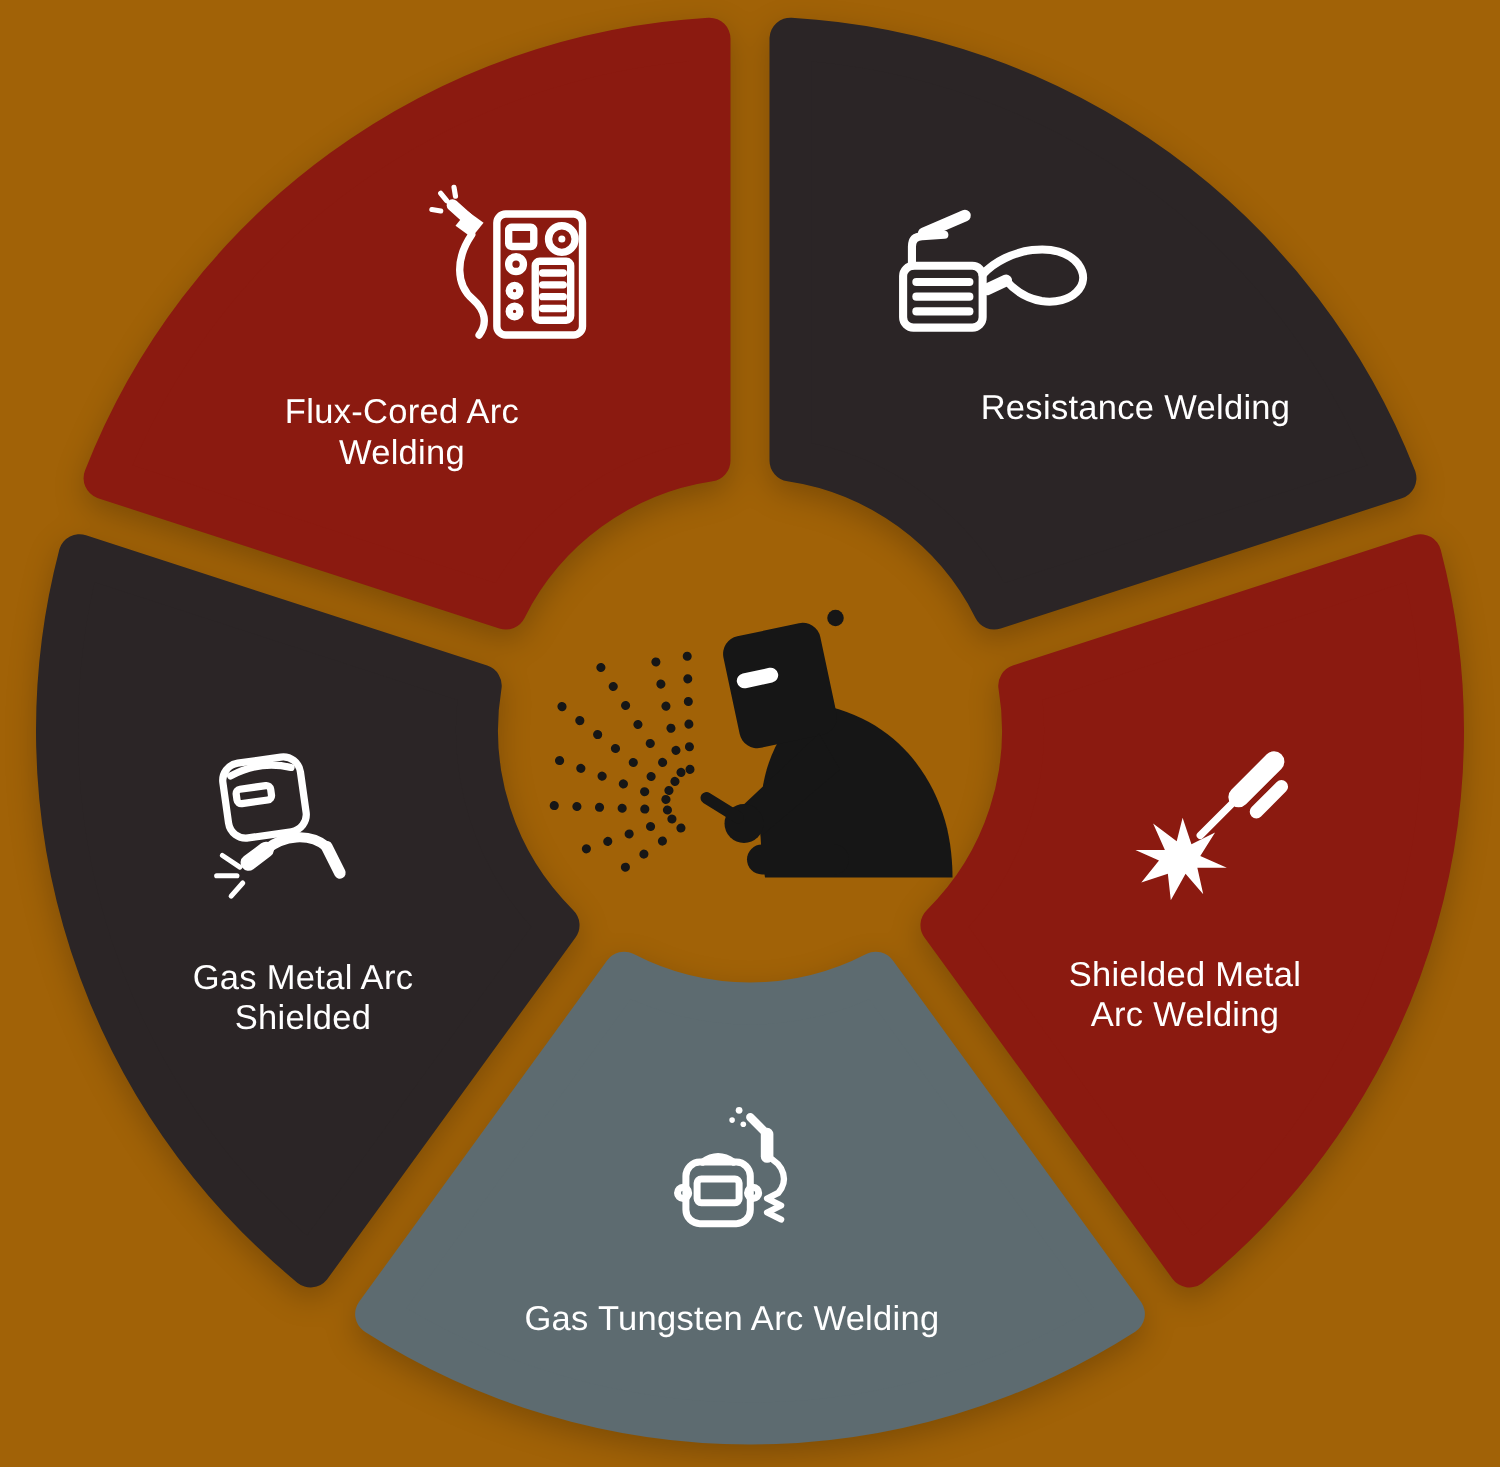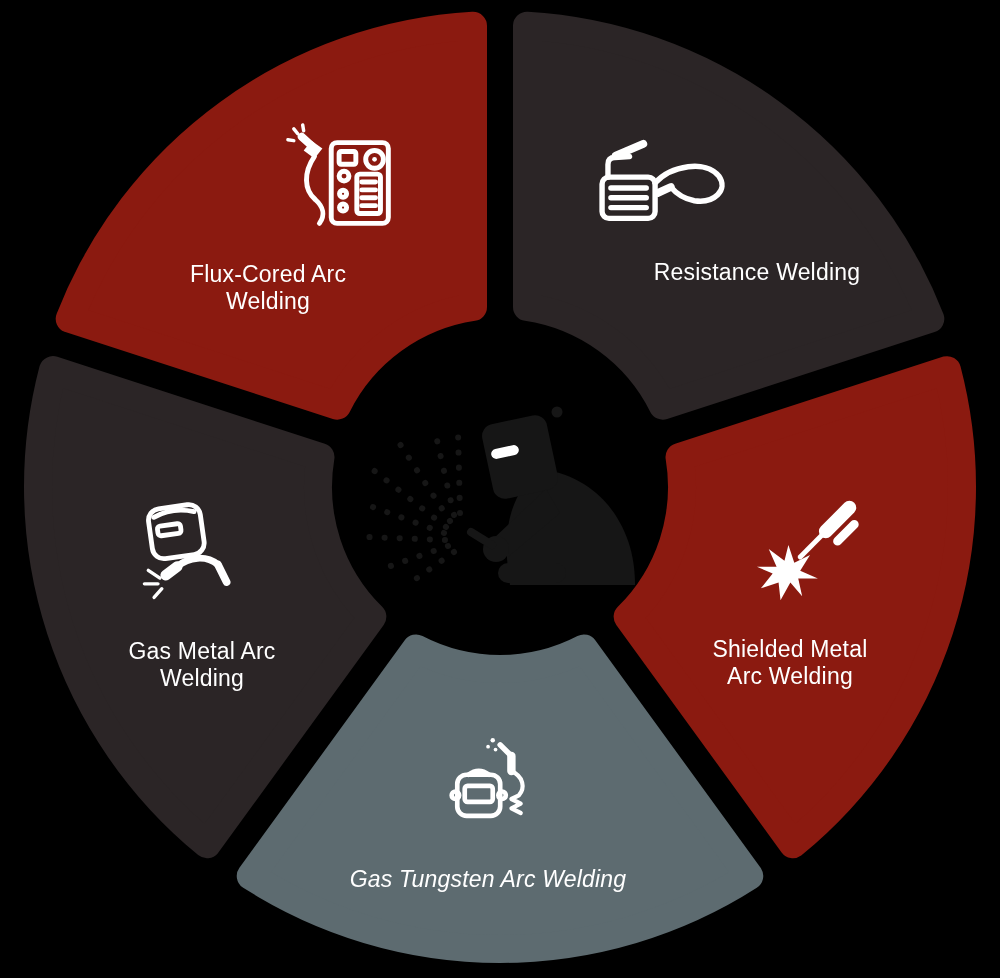--- a/index.html
+++ b/index.html
@@ -1,18 +1,18 @@
 <!DOCTYPE html>
 <html><head>
 <meta charset="utf-8">
 <style>
   html,body { margin:0; padding:0; background:#ffffff; }
   .stage {
     position:relative; width:1000px; height:978px; overflow:hidden;
-    font-family:"Liberation Sans", sans-serif; background:#000000;
+    font-family:"Liberation Sans", sans-serif; background:#a16207;
   }
   .donut { position:absolute; left:0; top:0; filter:drop-shadow(0 7px 10px rgba(0,0,0,0.22)); }
   .donut path { stroke-width:28; stroke-linejoin:round; }
   .abs { position:absolute; transform:translate(-50%,-50%); }
   .seg-label {
     color:#ffffff; font-size:23px; font-weight:500; letter-spacing:0.2px;
     line-height:1.16; text-align:center; white-space:pre-line;
   }
   .wicon { stroke:#fff; fill:none; stroke-linecap:round; stroke-linejoin:round; }
   .wfill { fill:#fff; stroke:none; }
@@ -133,17 +133,17 @@
       <path d="M36 94 L22 94" stroke-width="3.5"></path>
       <path d="M40 99 L32 108" stroke-width="3.5"></path>
     </g>
   </svg>
 
   <div class="abs seg-label" style="left:268px; top:288px;">Flux-Cored Arc
 Welding</div>
   <div class="abs seg-label" style="left:790px; top:663px;">Shielded Metal
 Arc Welding</div>
   <div class="abs seg-label" style="left:757px; top:272px;">Resistance Welding</div>
-  <div class="abs seg-label" style="left:488px; top:879px;font-style:italic;">Gas Tungsten Arc Welding</div>
+  <div class="abs seg-label" style="left:488px; top:879px;">Gas Tungsten Arc Welding</div>
   <div class="abs seg-label" style="left:202px; top:665px;">Gas Metal Arc
-Welding</div>
+Shielded</div>
 
 </div>
 
 </body></html>

